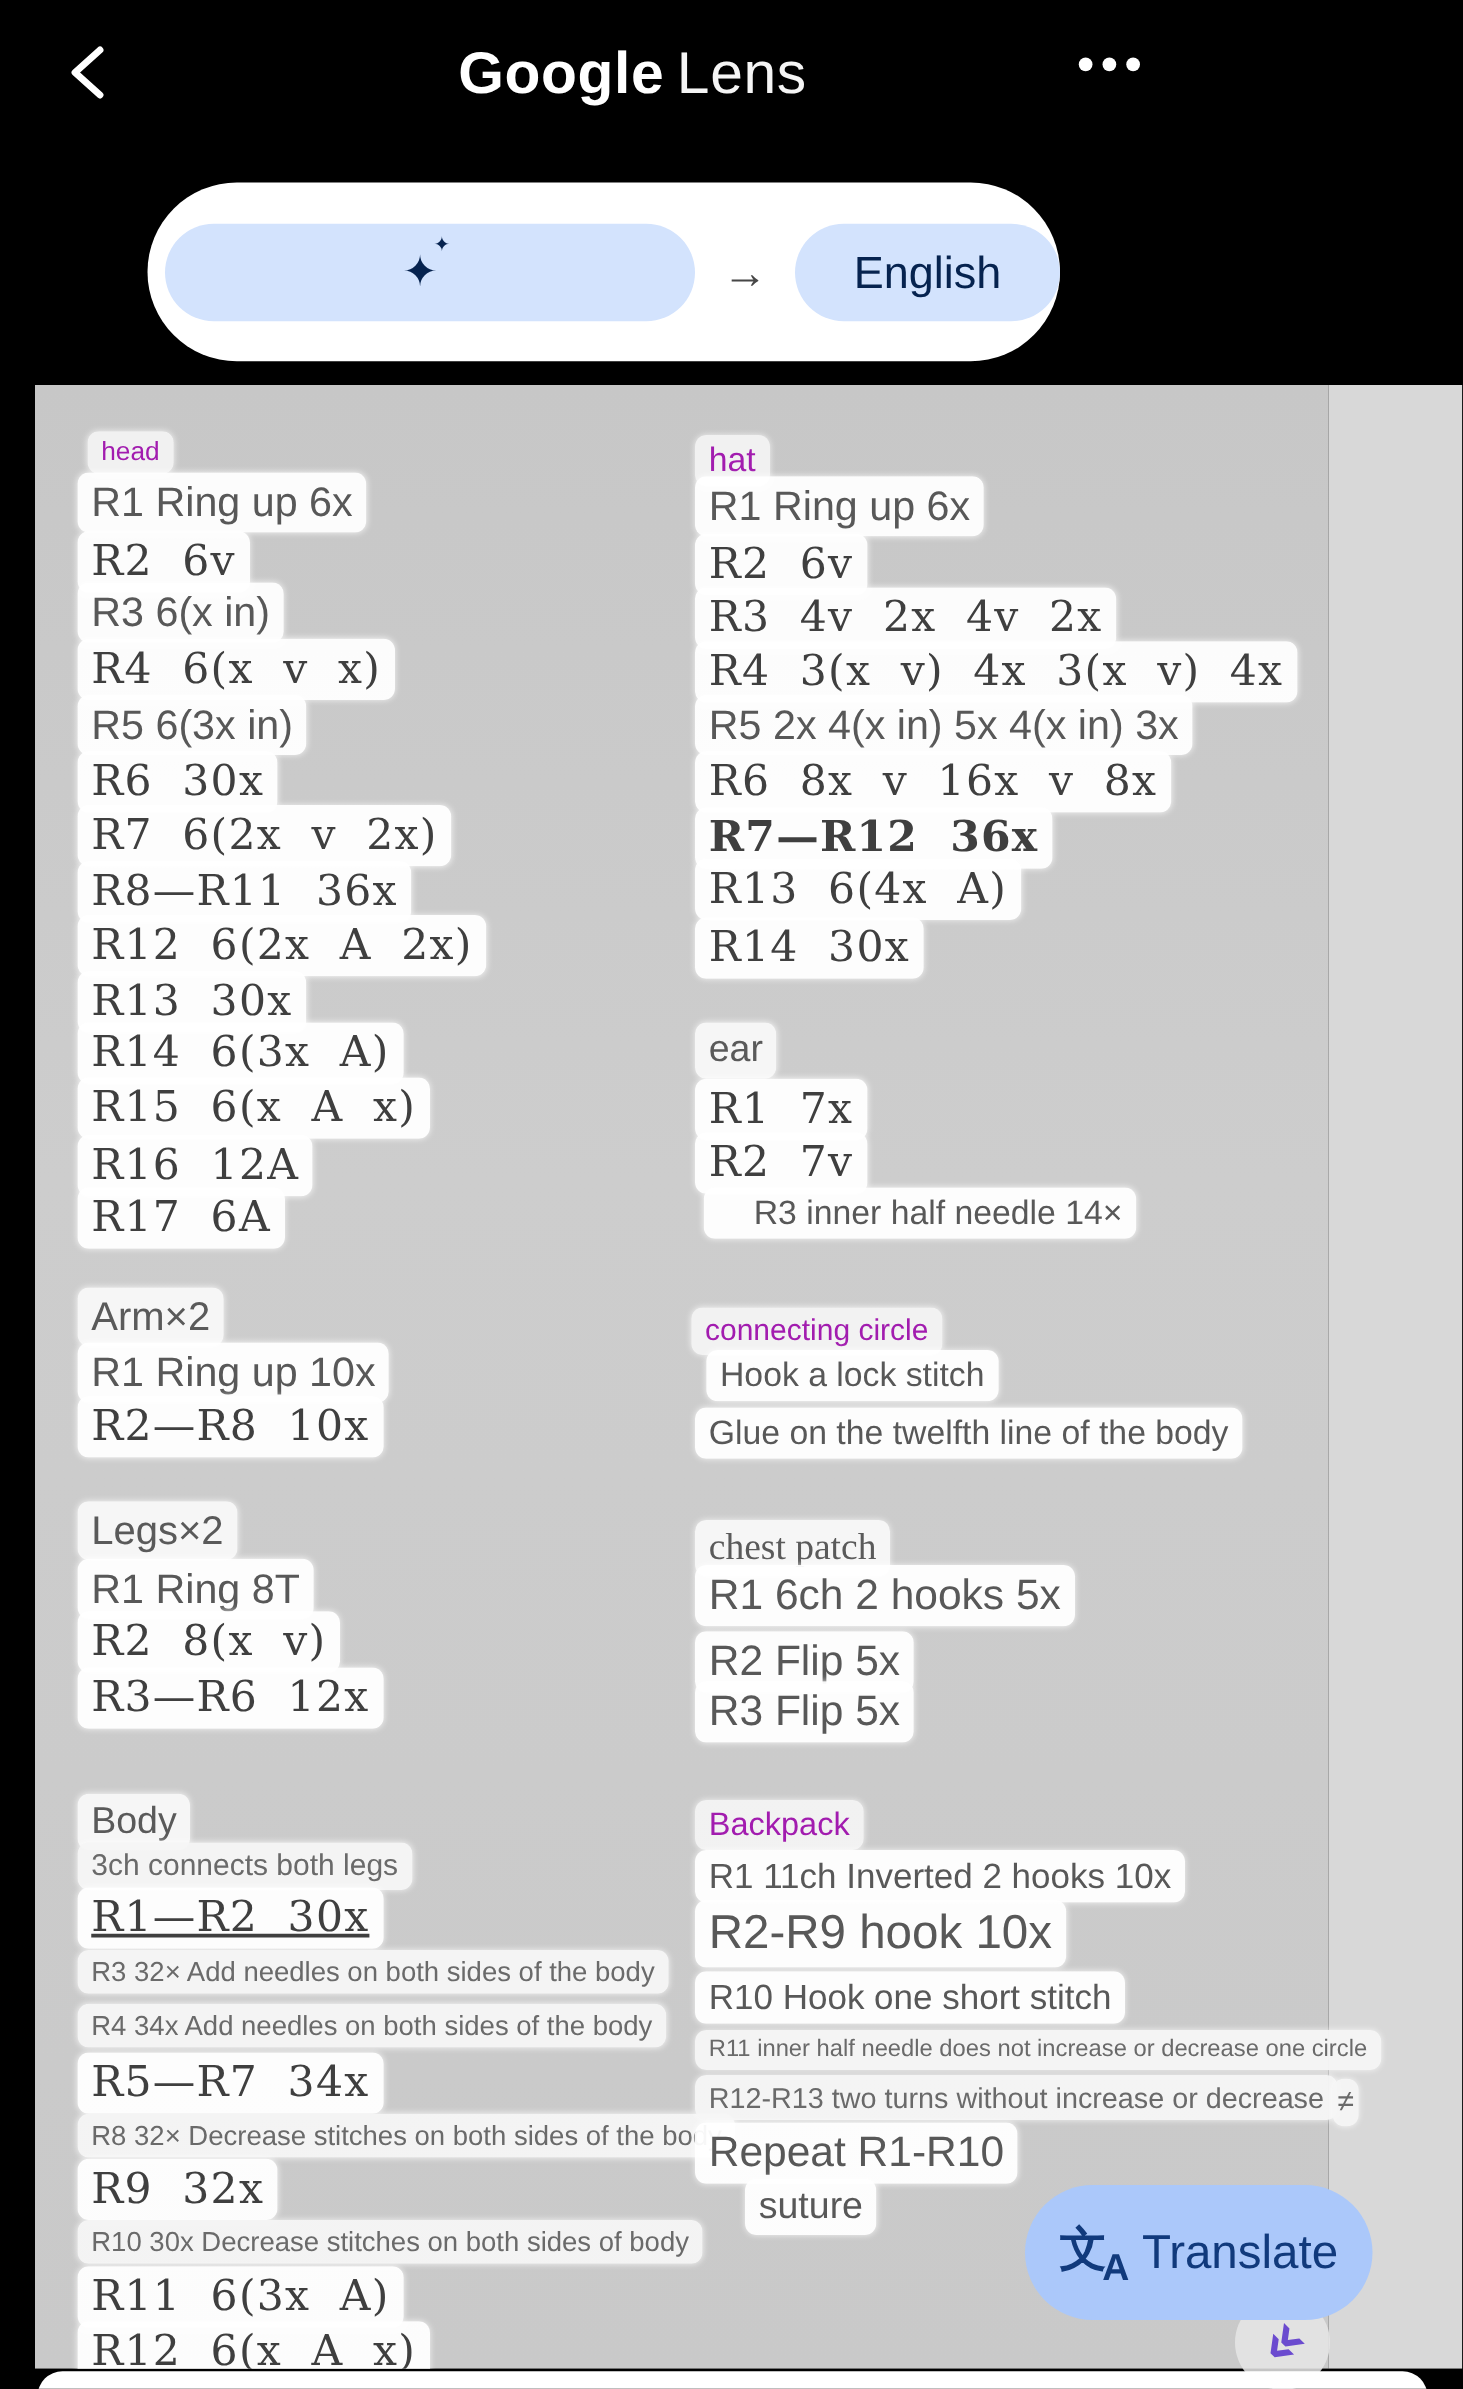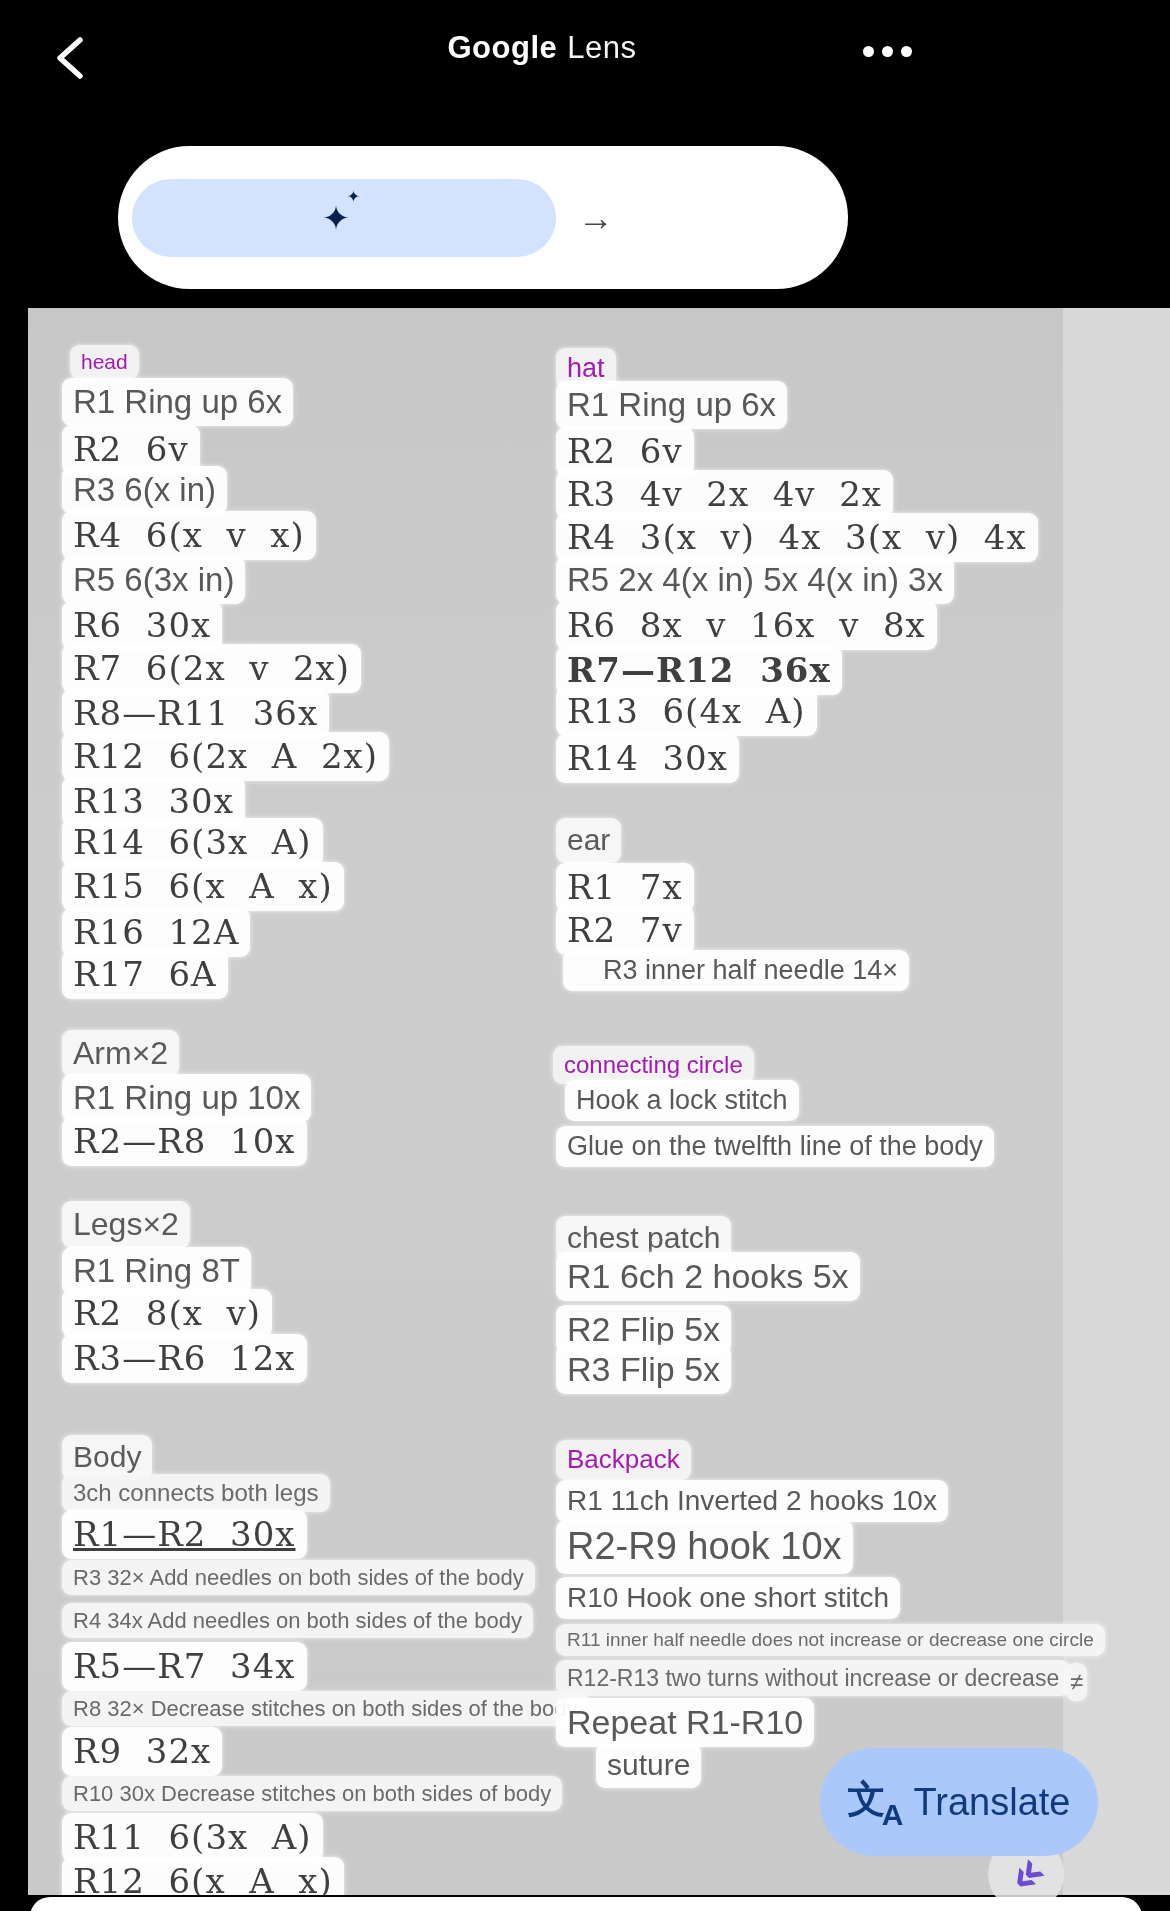--- a/index.html
+++ b/index.html
@@ -3,21 +3,21 @@
 <meta charset="utf-8">
 <style>
   html,body{margin:0;padding:0;background:#000;}
   body{width:1170px;height:1911px;position:relative;overflow:hidden;
        font-family:"Liberation Sans",sans-serif;}
 
   
   .header{position:absolute;left:0;top:0;width:1170px;height:255px;background:#000;}
   .back-btn{position:absolute;left:48px;top:30px;width:48px;height:56px;cursor:pointer;}
   .title{position:absolute;left:0;top:30px;width:1012px;text-align:center;
-         color:#fff;font-size:31px;letter-spacing:.5px;margin-left:36px;}
+         color:#fff;font-size:47px;letter-spacing:.5px;}
   .title .w1{font-weight:600;}
   .title .w2{font-weight:400;margin-left:10px;opacity:.96;}
   .menu-btn{position:absolute;right:258px;top:46px;display:flex;gap:8px;cursor:pointer;}
   .menu-btn i{width:11px;height:11px;border-radius:50%;background:#fff;display:block;}
 
   
   .lang-wrap{position:absolute;left:118px;top:146px;width:730px;height:143px;
              background:#fff;border-radius:72px;box-shadow:0 3px 10px rgba(0,0,0,.35);
              display:flex;align-items:center;z-index:30;}
   .lang-pill{height:78px;border-radius:39px;background:#d3e3fd;color:#06234f;
@@ -131,21 +131,21 @@
       <div class="line st-alt" style="left: 556px; top: 338px; font-weight: bold;">R7—R12  36x</div>
       <div class="line st-alt" style="left: 556px; top: 379px;">R13  6(4x  A)</div>
       <div class="line st-alt" style="left: 556px; top: 426px;">R14  30x</div>
       <div class="line st-hdr" style="left: 556px; top: 510px; font-size: 30px;">ear</div>
       <div class="line st-alt" style="left: 556px; top: 555px;">R1  7x</div>
       <div class="line st-alt" style="left: 556px; top: 598px;">R2  7v</div>
       <div class="line st-sans" style="left: 563px; top: 642px; font-size: 27px; padding-left: 40px;">R3 inner half needle 14×</div>
       <div class="line st-label" style="left: 553px; top: 738px; font-size: 24px;">connecting circle</div>
       <div class="line st-sans" style="left: 565px; top: 772px; font-size: 27px;">Hook a lock stitch</div>
       <div class="line st-sans" style="left: 556px; top: 818px; font-size: 27px;">Glue on the twelfth line of the body</div>
-      <div class="line st-hdr" style="left: 556px; top: 908px; font-size: 30px;">chest patch</div>
+      <div class="line st-hdr" style="left: 556px; top: 908px; font-size: 30px; font-family: Liberation Serif, serif;">chest patch</div>
       <div class="line st-sans" style="left: 556px; top: 944px; font-size: 34px;">R1 6ch 2 hooks 5x</div>
       <div class="line st-sans" style="left: 556px; top: 997px; font-size: 34px;">R2 Flip 5x</div>
       <div class="line st-sans" style="left: 556px; top: 1037px; font-size: 34px;">R3 Flip 5x</div>
       <div class="line st-label" style="left: 556px; top: 1132px; font-size: 26px;">Backpack</div>
       <div class="line st-sans" style="left: 556px; top: 1172px; font-size: 28px;">R1 11ch Inverted 2 hooks 10x</div>
       <div class="line st-sans" style="left: 556px; top: 1212px; font-size: 38px;">R2-R9 hook 10x</div>
       <div class="line st-sans" style="left: 556px; top: 1269px; font-size: 28px;">R10 Hook one short stitch</div>
       <div class="line st-sm" style="left: 556px; top: 1316px; font-size: 19px;">R11 inner half needle does not increase or decrease one circle</div>
       <div class="line st-sm" style="left: 556px; top: 1352px; font-size: 23px;">R12-R13 two turns without increase or decrease</div>
       <div class="line st-sans" style="left: 556px; top: 1390px; font-size: 34px;">Repeat R1-R10</div>
@@ -164,15 +164,18 @@
     <span class="g2">A</span>
   </span>
   <span class="tlabel">Translate</span>
 </div>
 
 <div class="lang-wrap">
   <div class="lang-pill pill-src">
     <span class="sparkle"><span>✦</span><span class="s2">✦</span></span>
   </div>
   <div class="lang-arrow">→</div>
+  <div class="lang-pill pill-tgt">
+    <span>English</span>
+  </div>
 </div>
 
 <div class="bottom-sheet"></div>
 
 </body></html>

